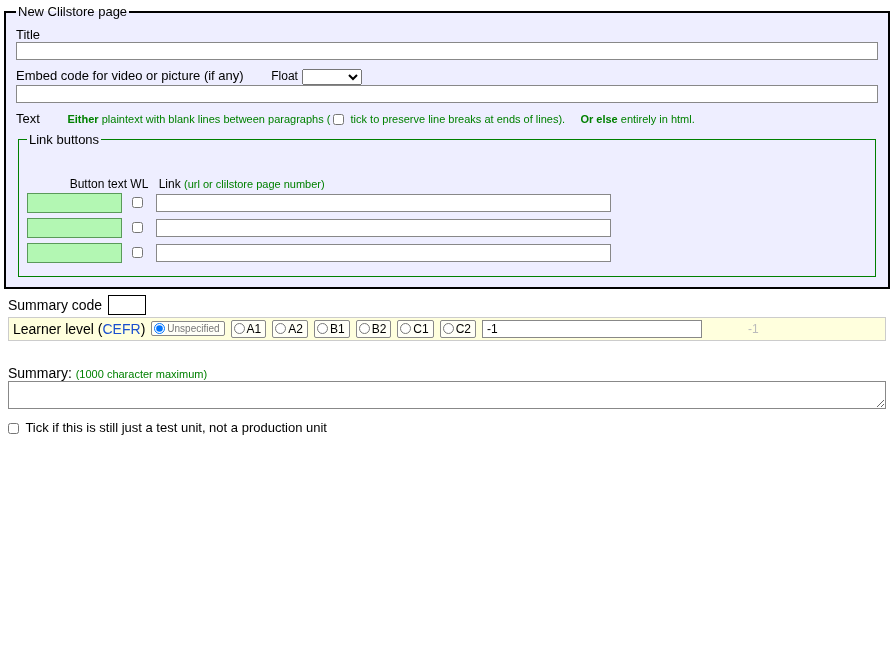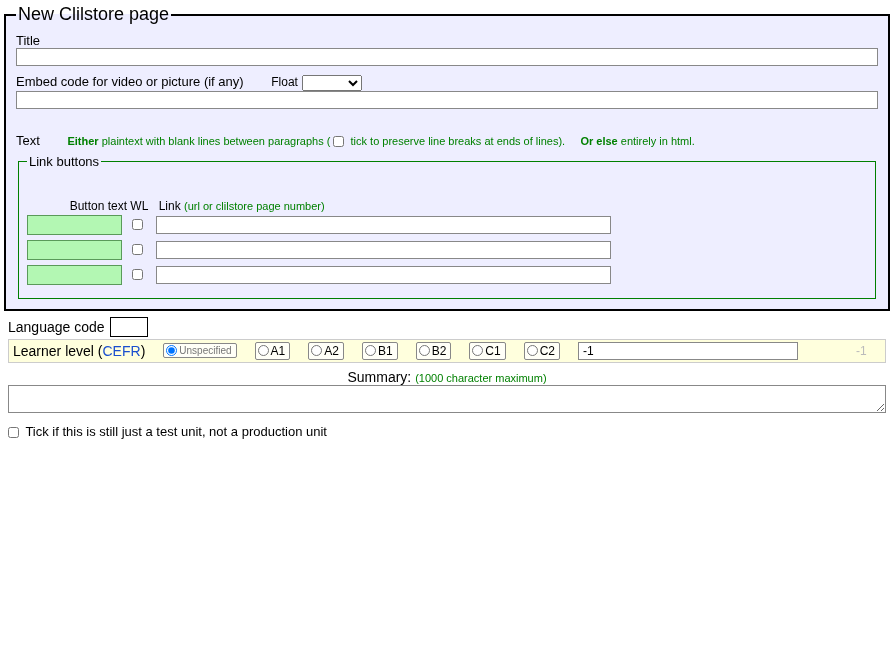--- a/index.html
+++ b/index.html
@@ -12,21 +12,21 @@
     padding: 4px;
     width: 894px;
   }
   fieldset.main {
     border: 2px solid #000;
     background: #eeeeff;
     margin: 0;
     padding: 6px 10px 10px 10px;
   }
   fieldset.main > legend {
-    font-size: 18px;
+    font-size: 13px;
     padding: 0 2px;
   }
   .label-row {
     margin-top: 2px;
     font-size: 13px;
   }
   input[type="text"].wide {
     width: 100%;
     height: 18px;
     border: 1px solid #888;
@@ -41,21 +41,21 @@
     display: inline-block;
     margin-left: 24px;
     font-size: 12px;
   }
   select.float {
     width: 60px;
     font-size: 11px;
     vertical-align: middle;
   }
   .text-row {
-    margin-top: 24px;
+    margin-top: 8px;
   }
   .green { color: #008000; }
   .bold { font-weight: bold; }
   .small { font-size: 11px; }
   .textarea-main {
     width: 100%;
     height: 260px;
     border: 1px solid #888;
     font-family: "Courier New", monospace;
     font-size: 11px;
@@ -115,21 +115,21 @@
     font-size: 13px;
     margin-left: 2px;
   }
   .learner-row {
     margin-top: 2px;
     background: #ffffdd;
     border: 1px solid #ccc;
     padding: 2px 4px;
     display: flex;
     align-items: center;
-    gap: 18px;
+    gap: 6px;
     flex-wrap: nowrap;
   }
   .learner-row .lead { font-size: 14px; }
   .cefr-link { color: #1a4fce; text-decoration: none; }
   .cefr-opt {
     display: inline-flex;
     align-items: center;
     border: 1px solid #888;
     border-radius: 2px;
     padding: 1px 4px 1px 2px;
@@ -144,21 +144,21 @@
     height: 18px;
     border: 1px solid #888;
     font-size: 12px;
     padding: 1px 4px;
   }
   .lvlghost {
     color: #bbb;
     font-size: 12px;
     margin-left: 40px;
   }
-  .summary-row { margin-top: 6px; font-size: 14px; text-align: center; }
+  .summary-row { margin-top: 24px; font-size: 14px; }
   textarea.summary {
     width: 100%;
     height: 28px;
     border: 1px solid #888;
     font-size: 12px;
     resize: both;
   }
   .test-row { margin-top: 8px; font-size: 13px; }
   input[type="checkbox"] { margin: 0 3px 0 0; vertical-align: middle; width:11px; height:11px; }
 </style>
@@ -207,21 +207,21 @@
     <div class="lb-row">
       <input class="btntxt" type="text" value="" style="">
       <input type="checkbox" style="">
       <input class="linkurl" type="text" value="" style="">
     </div>
   </fieldset>
 </fieldset>
 
 <div class="below">
   <div class="langcode-row">
-    <span>Language code</span>
+    <span>Summary code</span>
     <input class="langcode" type="text" value="" style="">
   </div>
 
   <div class="learner-row">
     <span class="lead"><span>Learner level (</span><a href="#" class="cefr-link">CEFR</a><span>)</span></span>
     <label class="cefr-opt unspec">
         <input type="radio" name="cefr" checked="" style="">
         <span>Unspecified</span>
       </label>
     <label class="cefr-opt">

